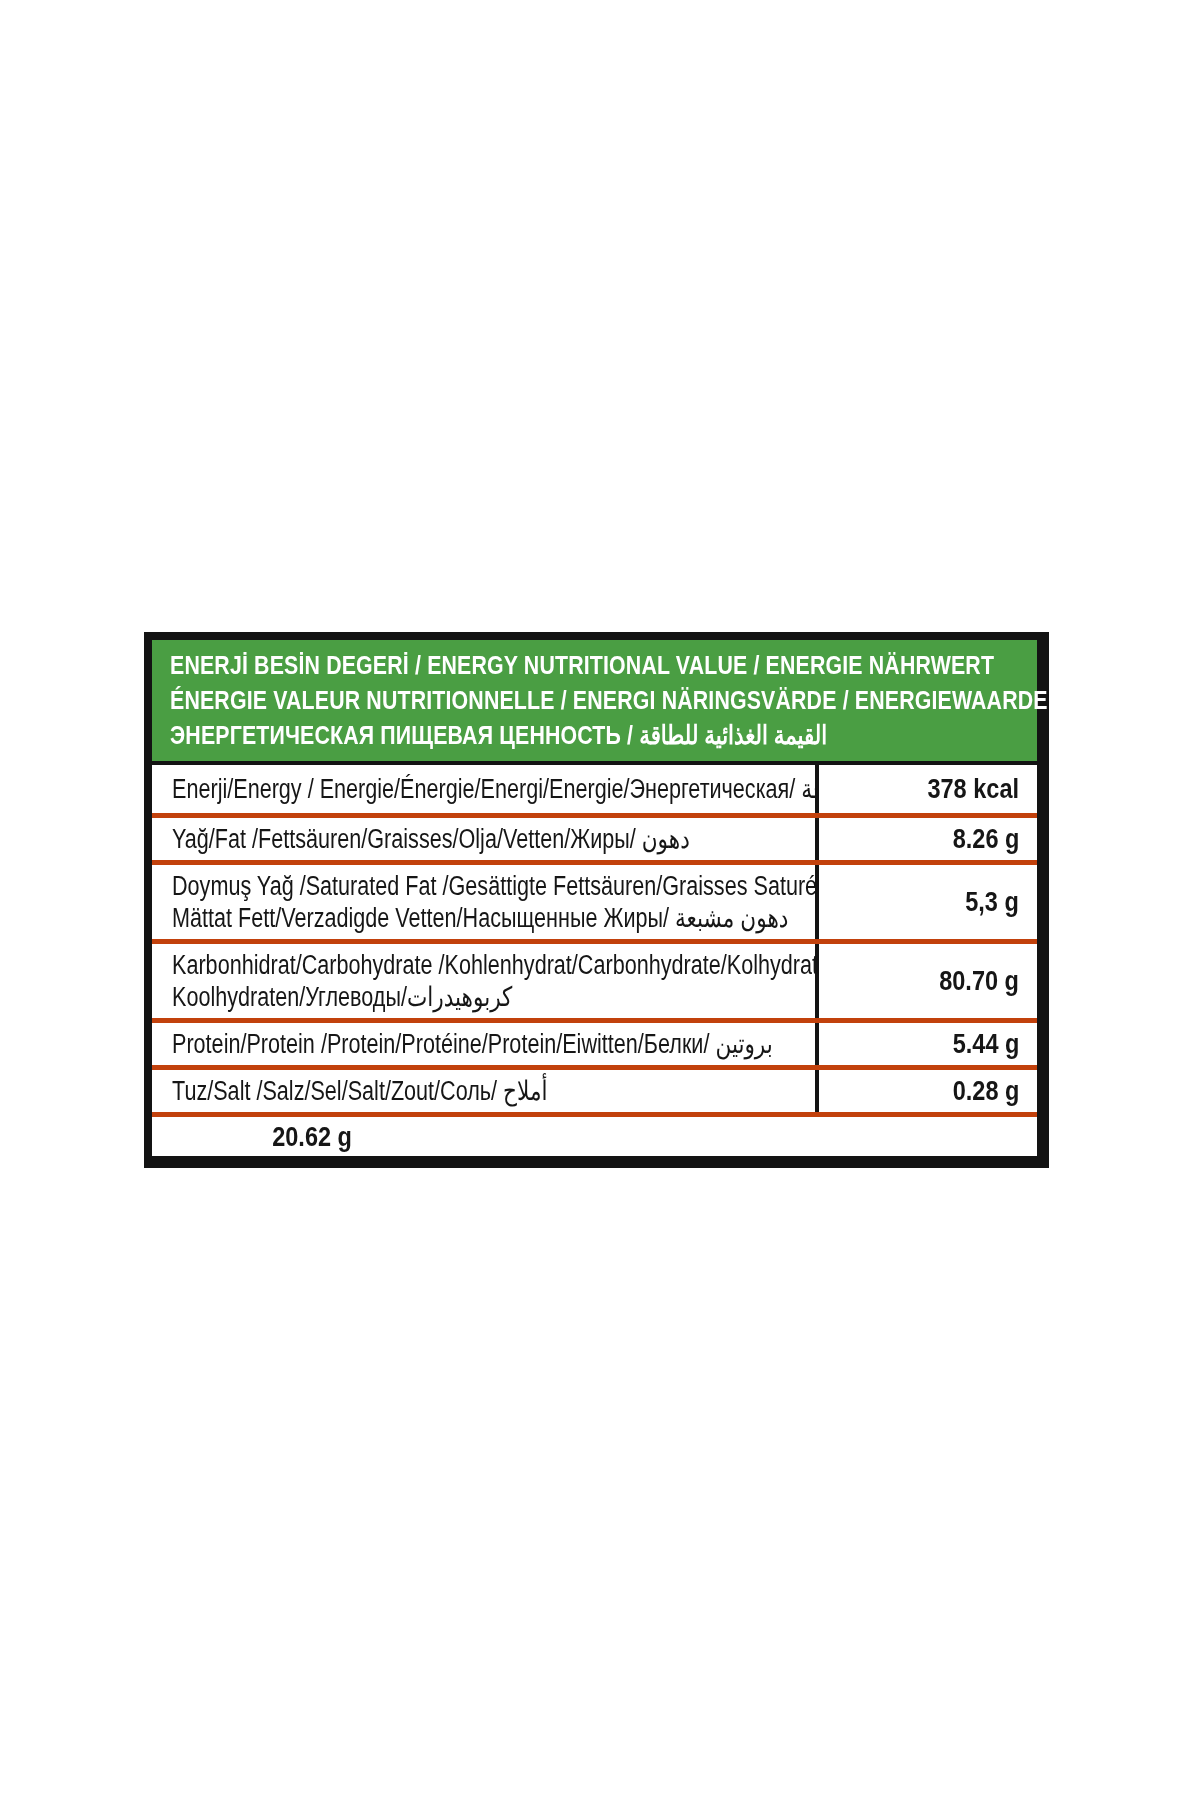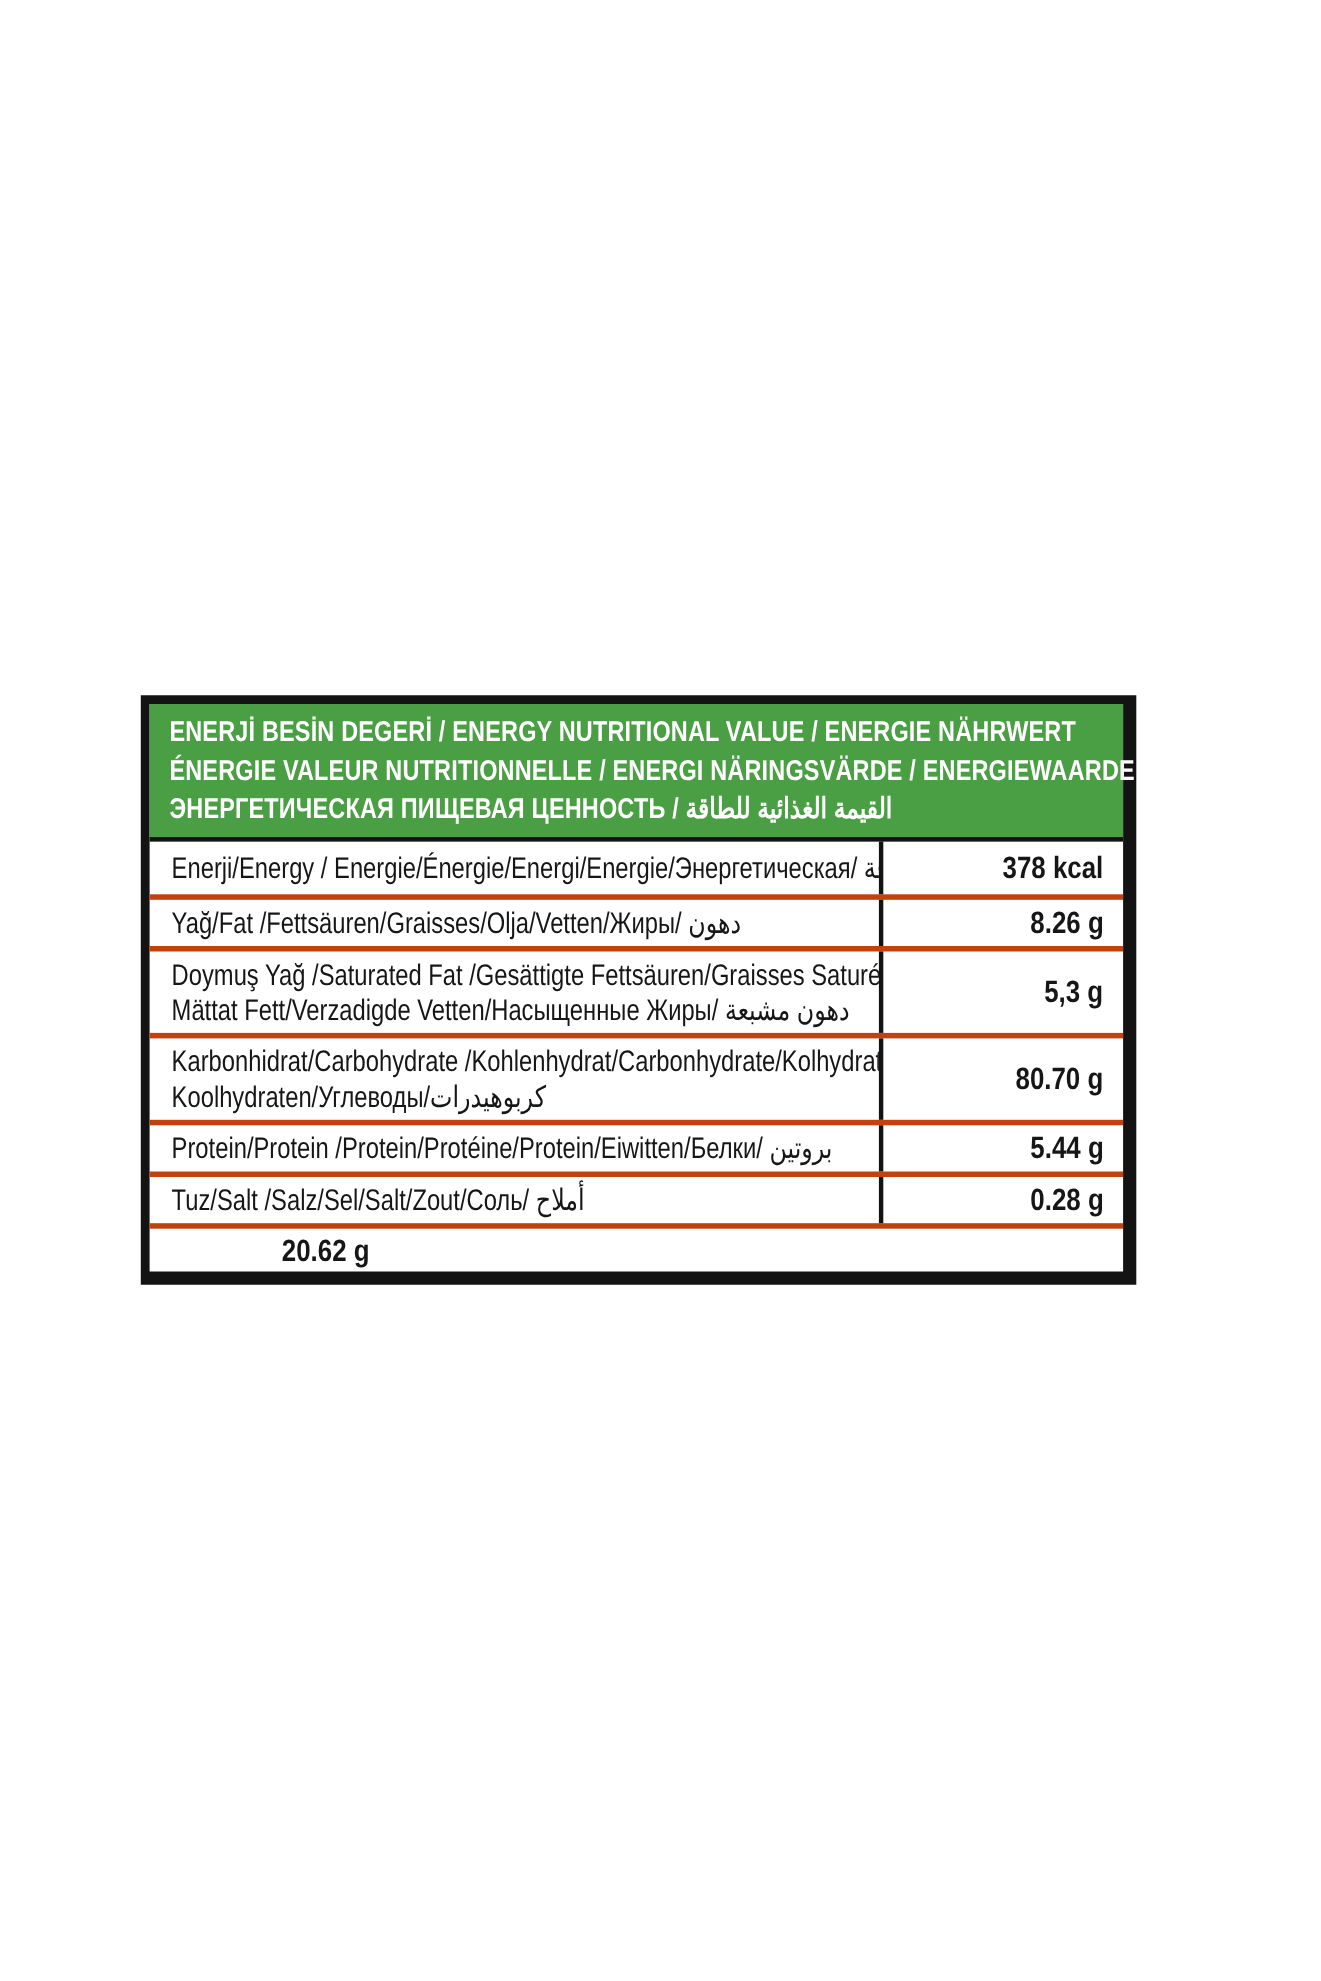--- a/index.html
+++ b/index.html
@@ -3,21 +3,21 @@
 <meta charset="utf-8">
 <style>
   * { margin:0; padding:0; box-sizing:border-box; }
   html,body { background:#ffffff; }
   body {
     width:1201px; height:1801px; position:relative;
     font-family:"Liberation Sans", sans-serif;
     color:#161616;
   }
   .nutrition-table {
-    position:absolute; left:128px; top:632px; width:905px;
+    position:absolute; left:144px; top:632px; width:905px;
     border:8px solid #131313;
     border-right-width:12px;
     border-bottom-width:12px;
     background:#ffffff;
   }
   
   .nt-header {
     background:#4a9e43;
     color:#ffffff;
     min-height:113px;

